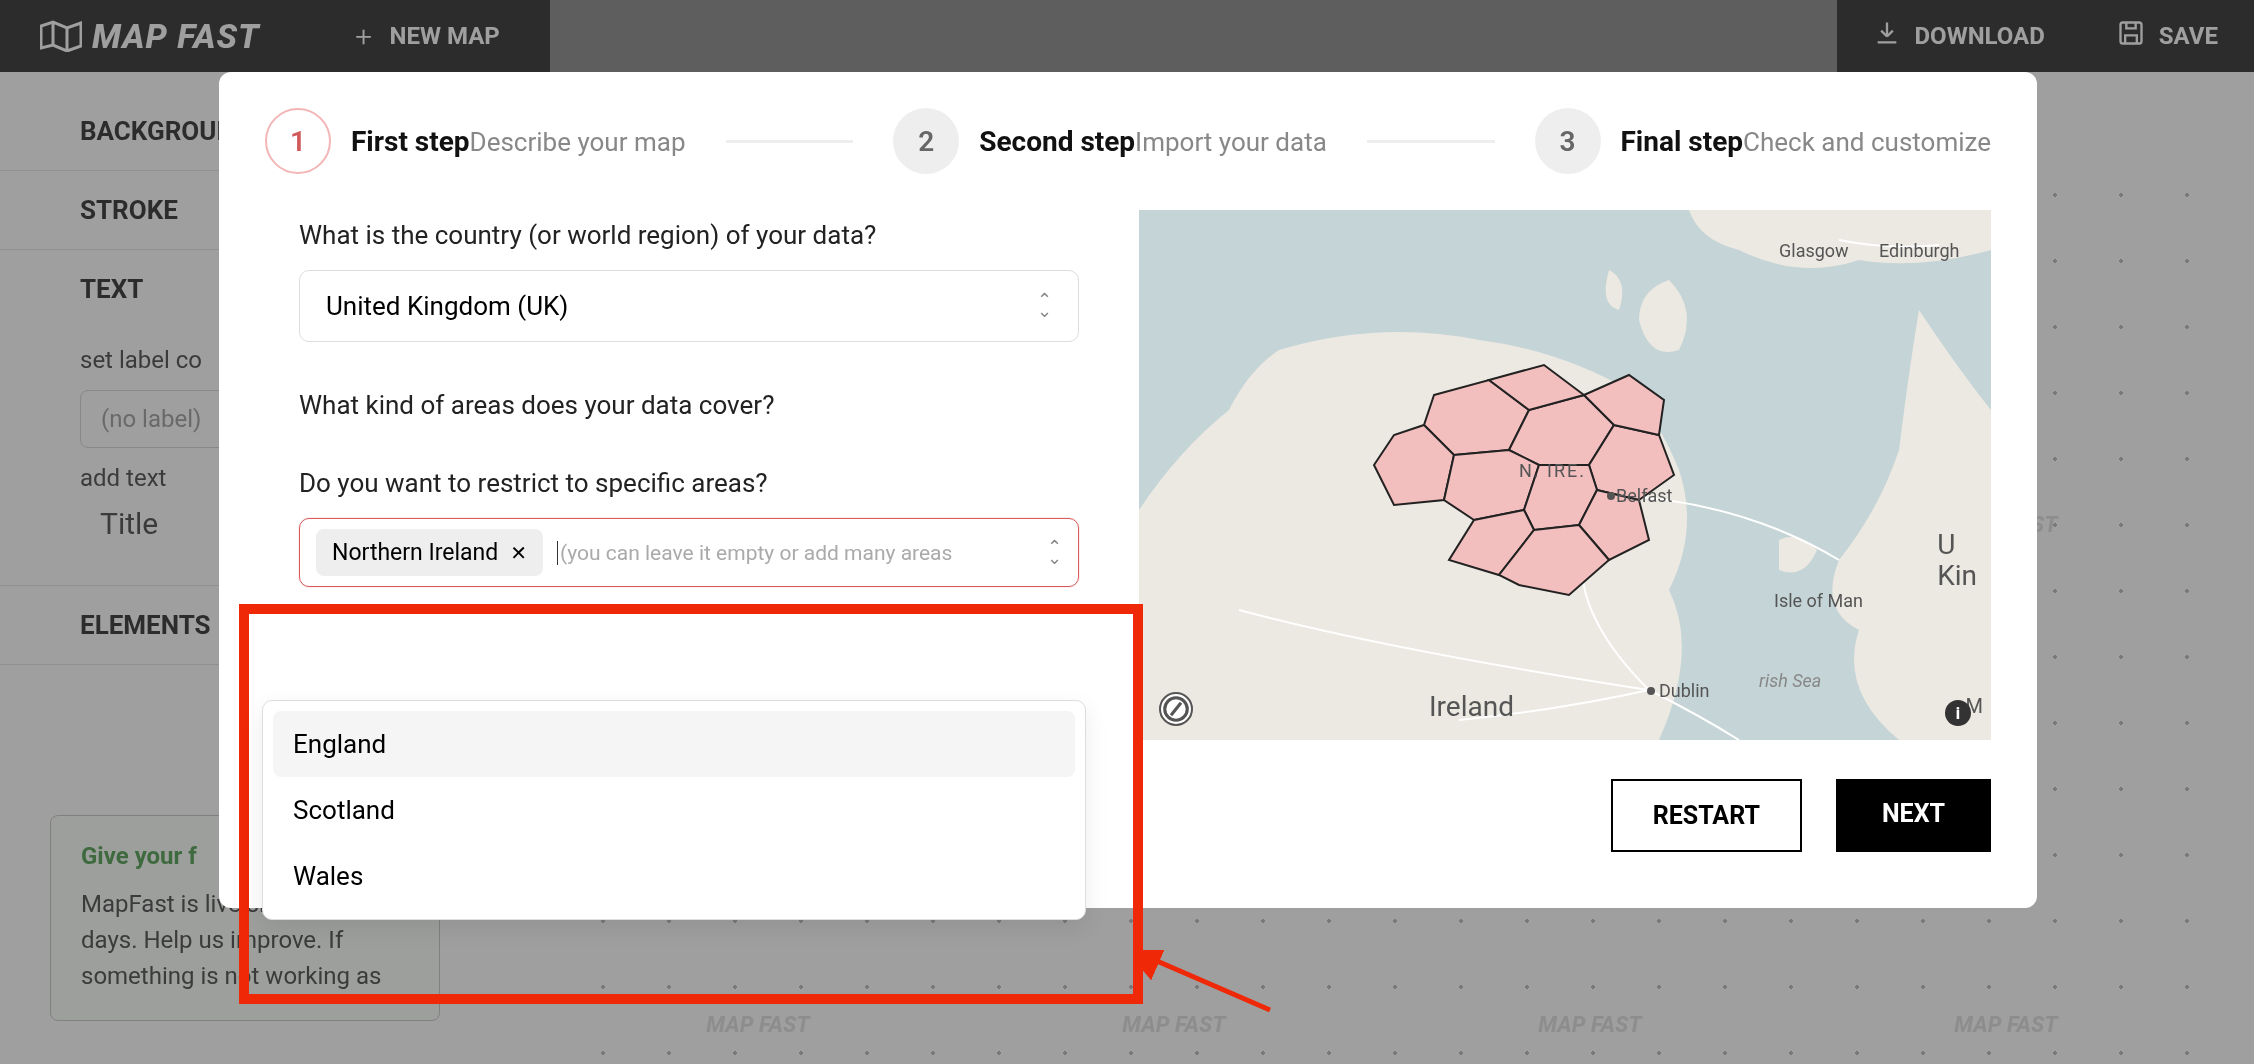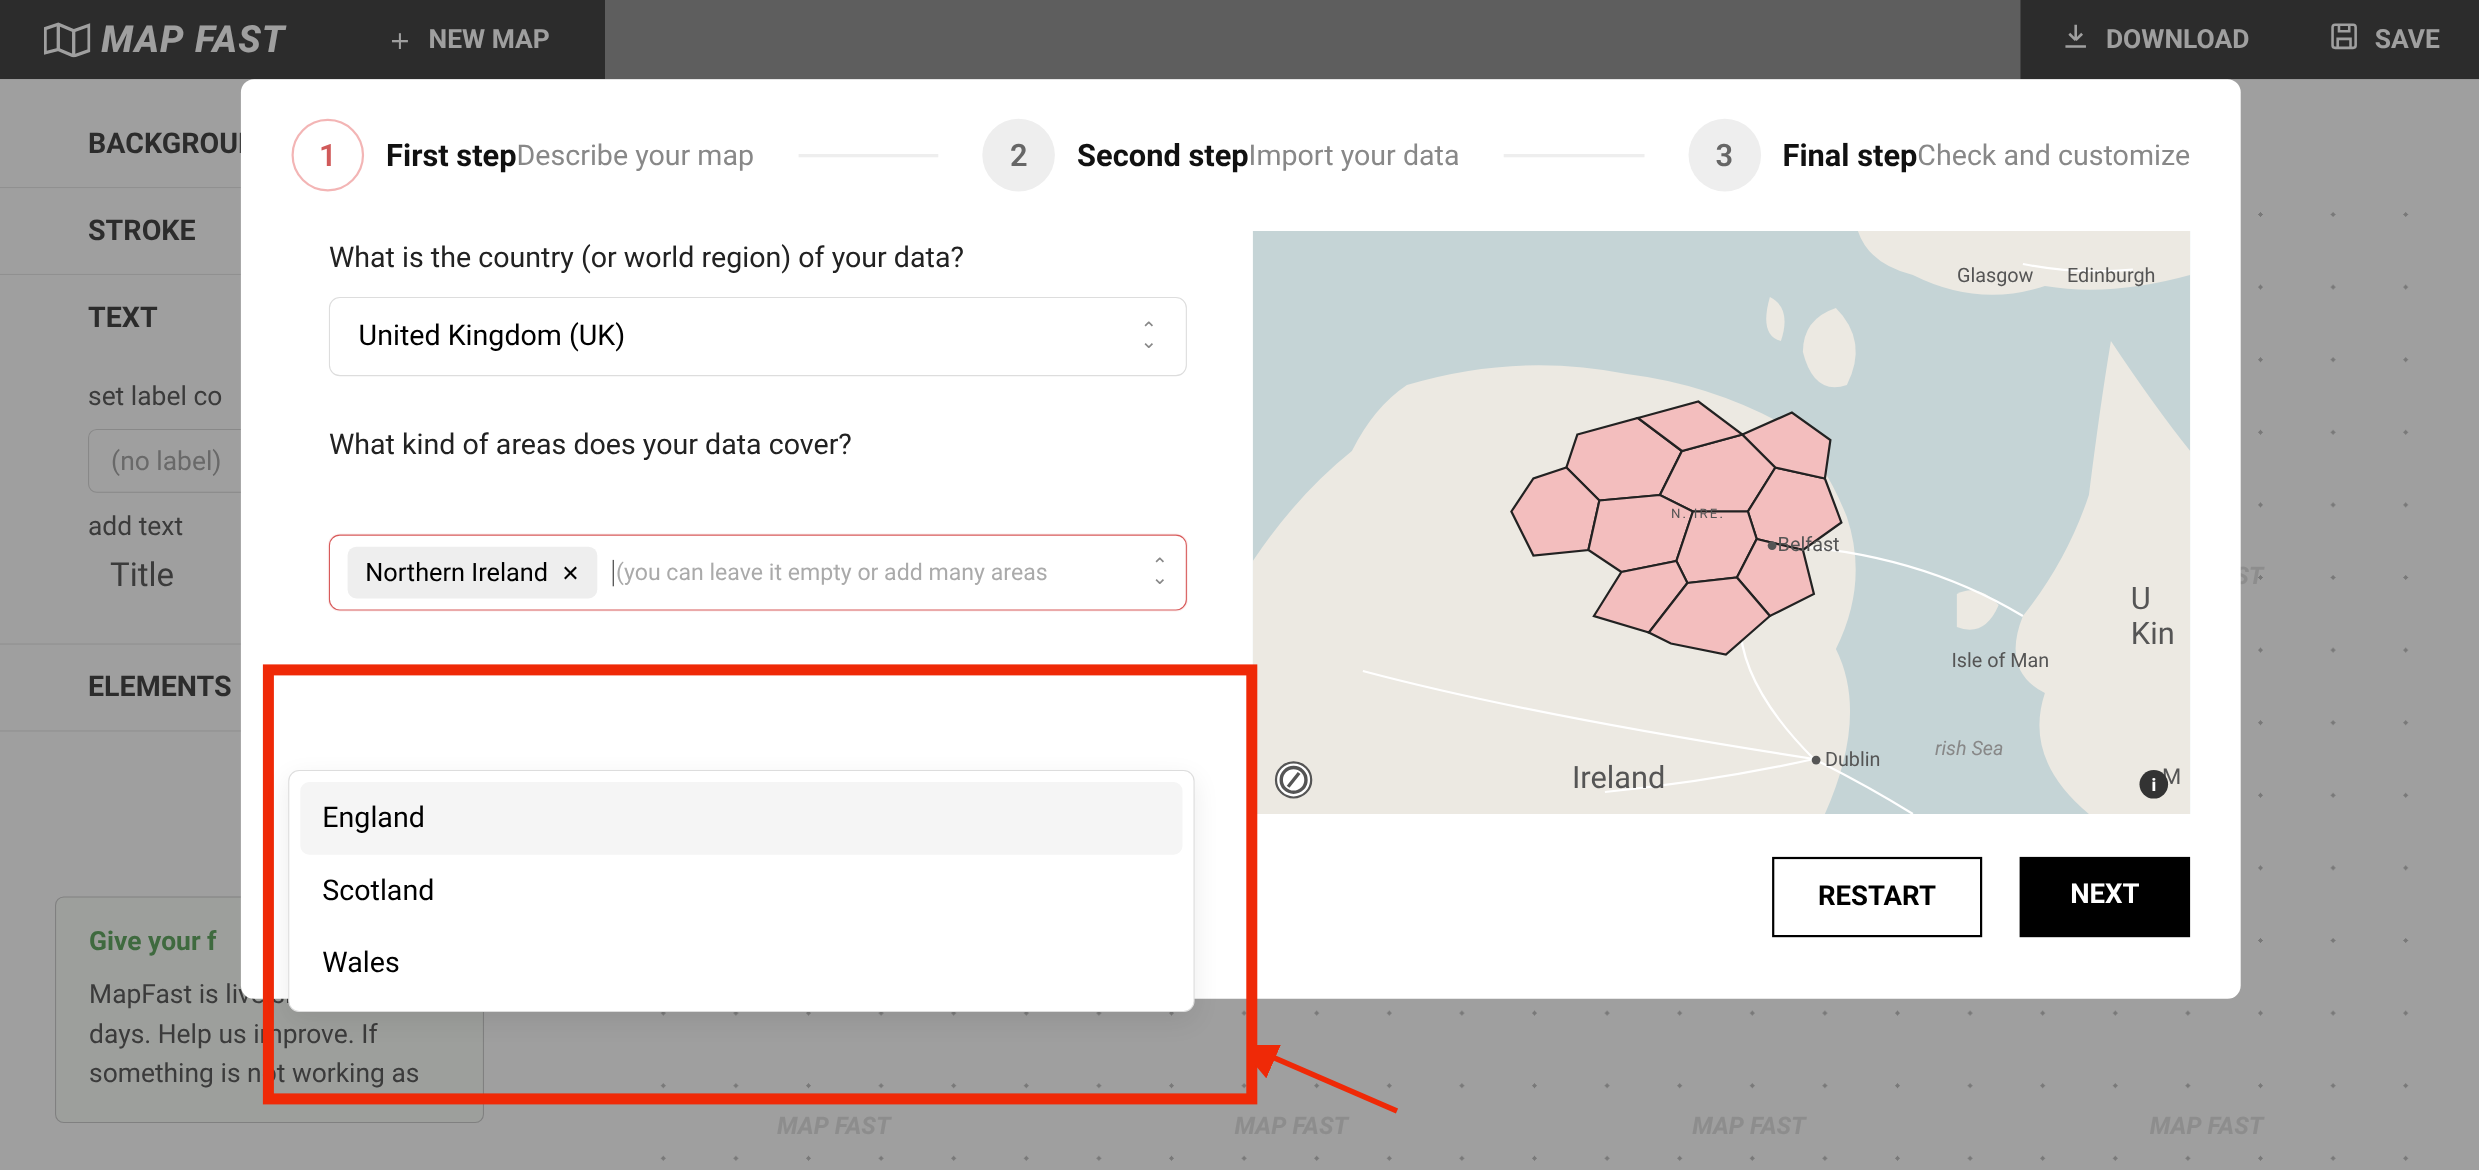--- a/index.html
+++ b/index.html
@@ -332,21 +332,21 @@
     }
     .map-preview svg { width: 100%; height: 100%; }
     .map-label {
       position: absolute;
       font-size: 18px;
       color: #555;
       white-space: nowrap;
     }
     .lbl-glasgow { top: 30px; left: 640px; }
     .lbl-edinburgh { top: 30px; left: 740px; }
-    .lbl-nire { top: 250px; left: 380px; font-size: 12px; letter-spacing: 2px; }
+    .lbl-nire { top: 250px; left: 380px; font-size: 18px; letter-spacing: 2px; }
     .lbl-belfast { top: 275px; left: 477px; }
     .lbl-iom { top: 380px; left: 635px; }
     .lbl-dublin { top: 470px; left: 520px; }
     .lbl-ireland { top: 480px; left: 290px; font-size: 28px; }
     .lbl-irishsea { top: 460px; left: 620px; font-style: italic; color: #888; }
     .lbl-uk { top: 320px; right: 14px; font-size: 28px; line-height: 1.1; text-align: left; }
     .lbl-m { top: 484px; right: 8px; font-size: 20px; }
     .belfast-dot {
       position: absolute;
       top: 282px;
@@ -543,20 +543,21 @@
         <span>United Kingdom (UK)</span>
         <span class="select-caret">
             <span>⌃</span>
             <span>⌄</span>
           </span>
       </div>
       
       <div class="q-label">What kind of areas does your data cover?</div>
       
       <div class="restrict-section">
+        <div class="q-label">Do you want to restrict to specific areas?</div>
         <div class="multi-select">
           <div class="chip">
             <span>Northern Ireland</span>
             <span class="chip-x">✕</span>
           </div>
           <span class="multi-placeholder">(you can leave it empty or add many areas</span>
           <span class="multi-caret">
               <span>⌃</span>
               <span>⌄</span>
             </span>

